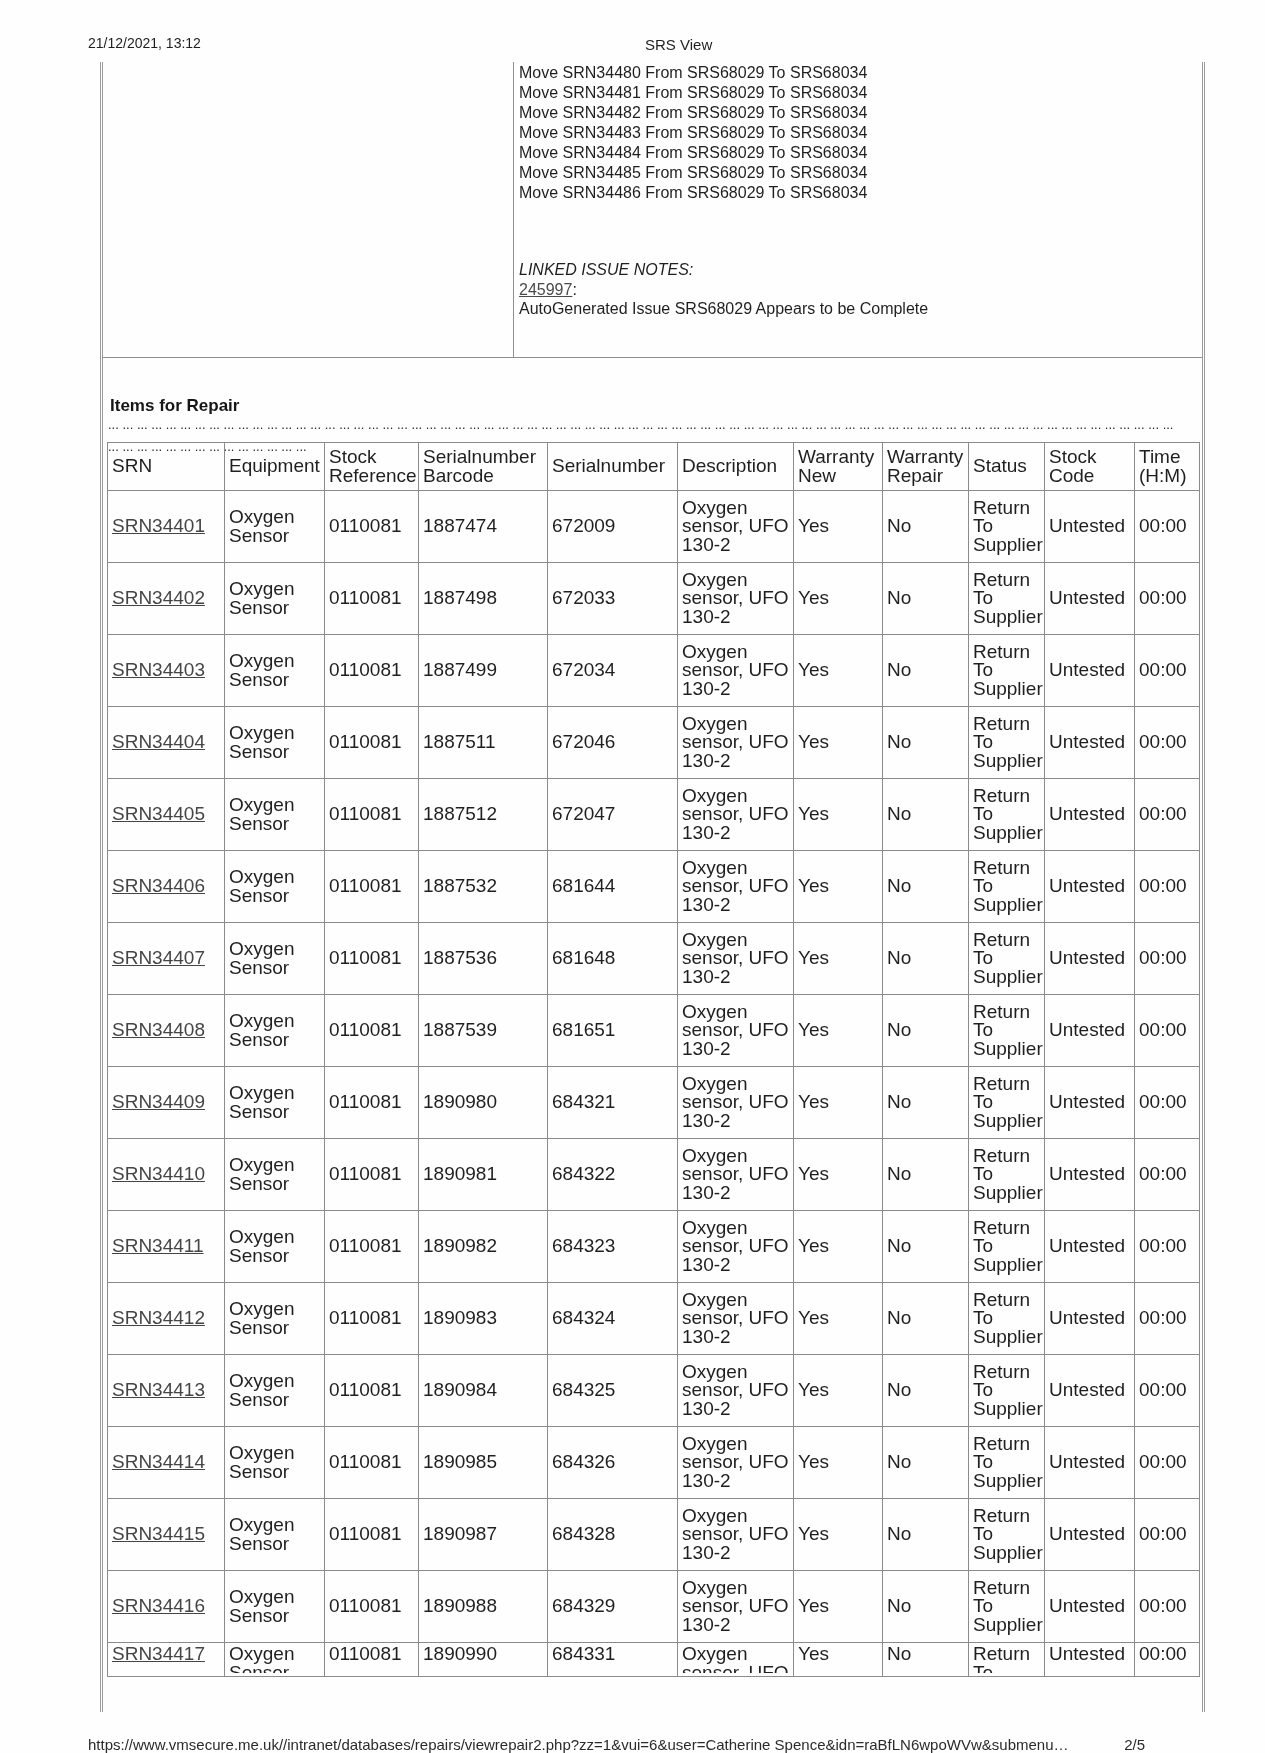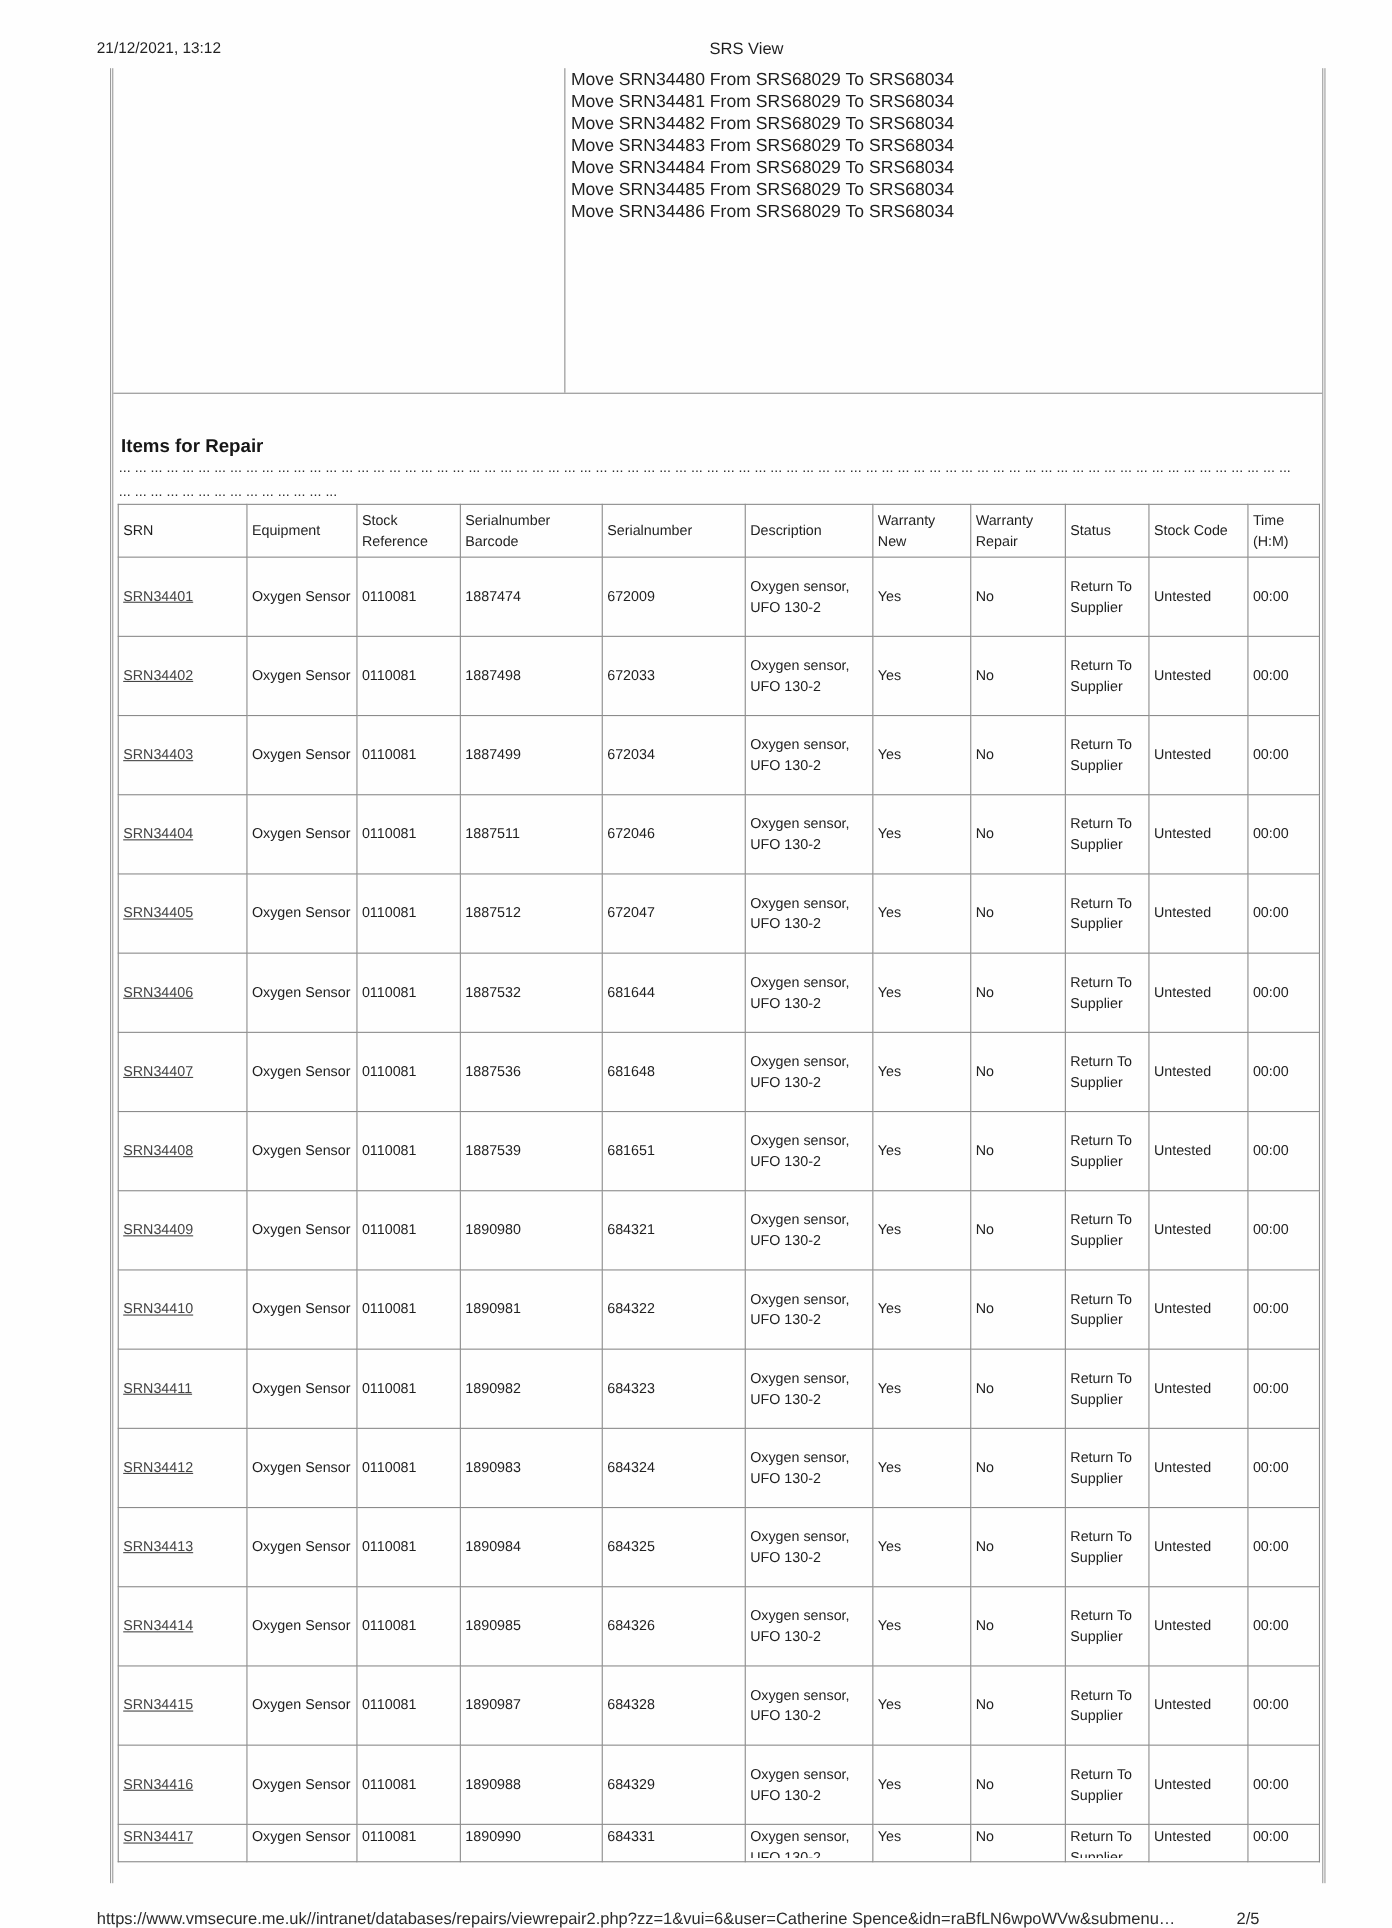--- a/index.html
+++ b/index.html
@@ -17,22 +17,22 @@
   .topsec{position:relative;width:100%;height:296px;border-bottom:1px solid #8f8f8f;box-sizing:border-box;}
   .leftcell{position:absolute;left:0;top:0;width:411px;height:100%;border-right:1px solid #8f8f8f;box-sizing:border-box;}
   .movelines{position:absolute;left:416px;top:1px;font-size:16px;line-height:20px;white-space:nowrap;}
   .linked{position:absolute;left:416px;top:198px;font-size:16px;line-height:19.5px;}
   .italic{font-style:italic;}
   .link{color:#4a4a4a;text-decoration:underline;cursor:pointer;}
   .items-heading{position:absolute;left:7px;top:300px;font-size:17px;font-weight:bold;color:#161616;margin-top:34px;}
   .dots{position:absolute;left:5px;top:352px;width:1082px;font-size:13px;line-height:22px;color:#2a2a2a;}
   .dots div{white-space:nowrap;overflow:hidden;}
   table.rtable{
-    position:absolute;left:4px;top:396px;width:1092px;
-    border-collapse:collapse;table-layout:fixed;font-size:13px;
+    position:absolute;left:4px;top:380px;width:1092px;
+    border-collapse:collapse;table-layout:fixed;font-size:19px;
   }
   .rtable th,.rtable td{
     border:1px solid #8b8b8b;padding:2px 4px;vertical-align:middle;
     font-weight:normal;text-align:left;line-height:18.5px;overflow:hidden;
   }
   .rtable thead tr{height:48px;}
   .rtable tbody tr{height:72px;}
   .rtable tr.clipped{height:34px;}
   .rtable tr.clipped td{vertical-align:top;}
   .rtable tr.clipped .cw{max-height:28px;overflow:hidden;}
@@ -54,20 +54,25 @@
     <div class="leftcell"></div>
     <div class="movelines" id="move-lines">
         <div>Move SRN34480 From SRS68029 To SRS68034</div>
         <div>Move SRN34481 From SRS68029 To SRS68034</div>
         <div>Move SRN34482 From SRS68029 To SRS68034</div>
         <div>Move SRN34483 From SRS68029 To SRS68034</div>
         <div>Move SRN34484 From SRS68029 To SRS68034</div>
         <div>Move SRN34485 From SRS68029 To SRS68034</div>
         <div>Move SRN34486 From SRS68029 To SRS68034</div>
       </div>
+    <div class="linked">
+      <div class="italic">LINKED ISSUE NOTES:</div>
+      <div><span class="link">245997</span><span>:</span></div>
+      <div>AutoGenerated Issue SRS68029 Appears to be Complete</div>
+    </div>
   </div>
 
   <div class="items-heading">Items for Repair</div>
 
   <div class="dots">
     <div>... ... ... ... ... ... ... ... ... ... ... ... ... ... ... ... ... ... ... ... ... ... ... ... ... ... ... ... ... ... ... ... ... ... ... ... ... ... ... ... ... ... ... ... ... ... ... ... ... ... ... ... ... ... ... ... ... ... ... ... ... ... ... ... ... ... ... ... ... ... ... ... ... ...</div>
     <div>... ... ... ... ... ... ... ... ... ... ... ... ... ...</div>
   </div>
 
   <table class="rtable">

